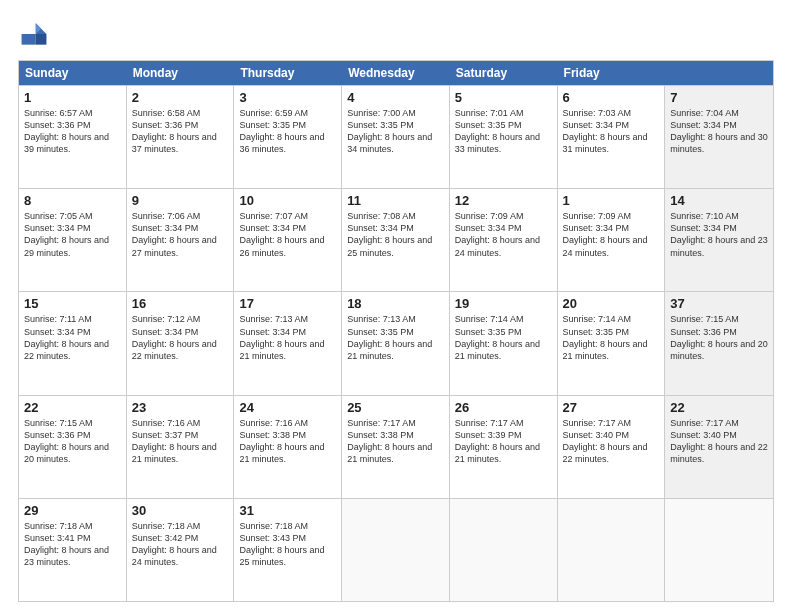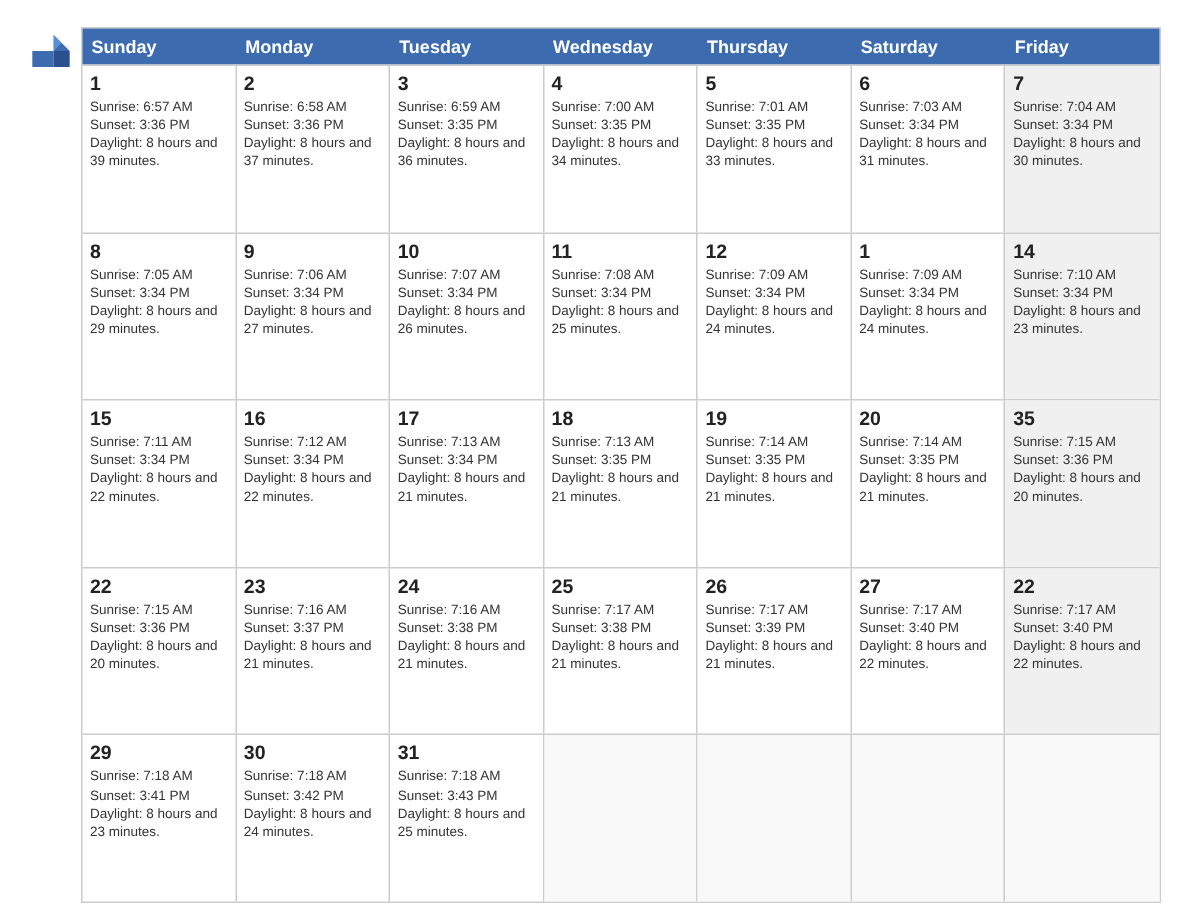--- a/index.html
+++ b/index.html
@@ -8,20 +8,21 @@
       background: #fff;
       width: 792px;
       height: 612px;
       overflow: hidden;
     }
     .page {
       width: 792px;
       height: 612px;
       padding: 18px 18px 10px 18px;
       display: flex;
+      flex-direction: column;
     }
     .header {
       display: flex;
       justify-content: space-between;
       align-items: flex-start;
       margin-bottom: 10px;
     }
     .logo {
       display: flex;
       align-items: center;
@@ -130,23 +131,22 @@
     <div class="title-block">
       <div class="main-title"></div>
       <div class="subtitle"></div>
     </div>
   </div>
 
   <div class="calendar">
     <div class="cal-header-row">
     <div class="cal-header-cell">Sunday</div>
         <div class="cal-header-cell">Monday</div>
-        <div class="cal-header-cell">Tuesday</div>
+        <div class="cal-header-cell">Thursday</div>
         <div class="cal-header-cell">Wednesday</div>
-        <div class="cal-header-cell">Thursday</div>
         <div class="cal-header-cell">Saturday</div>
         <div class="cal-header-cell">Friday</div>
       </div>
     <div class="cal-body">
     <div class="cal-week">
           <div class="cal-cell">
             <div class="day-num">1</div>
             <div class="cell-text">Sunrise: 6:57 AM<br>Sunset: 3:36 PM<br>Daylight: 8 hours and 39 minutes.</div>
           </div>
           <div class="cal-cell">
@@ -223,21 +223,21 @@
           </div>
           <div class="cal-cell">
             <div class="day-num">19</div>
             <div class="cell-text">Sunrise: 7:14 AM<br>Sunset: 3:35 PM<br>Daylight: 8 hours and 21 minutes.</div>
           </div>
           <div class="cal-cell">
             <div class="day-num">20</div>
             <div class="cell-text">Sunrise: 7:14 AM<br>Sunset: 3:35 PM<br>Daylight: 8 hours and 21 minutes.</div>
           </div>
           <div class="cal-cell shaded">
-            <div class="day-num">35</div>
+            <div class="day-num">37</div>
             <div class="cell-text">Sunrise: 7:15 AM<br>Sunset: 3:36 PM<br>Daylight: 8 hours and 20 minutes.</div>
           </div>
         </div>
         <div class="cal-week">
           <div class="cal-cell">
             <div class="day-num">22</div>
             <div class="cell-text">Sunrise: 7:15 AM<br>Sunset: 3:36 PM<br>Daylight: 8 hours and 20 minutes.</div>
           </div>
           <div class="cal-cell">
             <div class="day-num">23</div>

